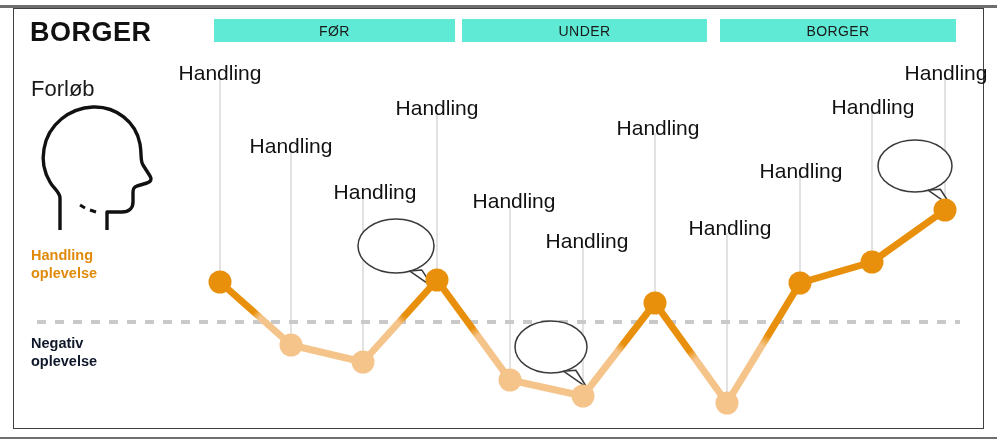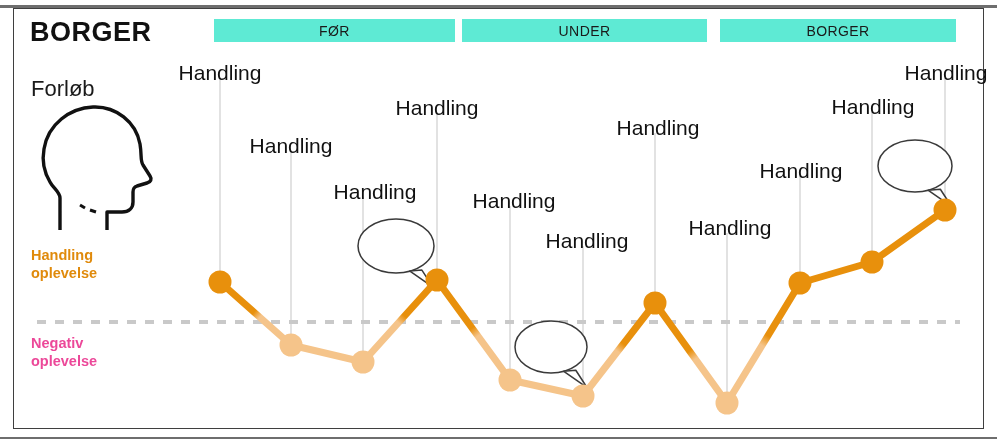--- a/index.html
+++ b/index.html
@@ -40,21 +40,21 @@
     position:absolute;left:17px;top:39px;
     font-size:22px;font-weight:normal;color:#1a1a1a;line-height:1;margin-top:30px;
   }
   #head-icon{position:absolute;left:16px;top:93px;width:126px;height:130px;}
   .legend{
     position:absolute;left:17px;
     font-size:14.5px;font-weight:bold;line-height:1.25;
     white-space:pre-line;
   }
   #legend-positive{top:237px;color:#E08A0B;}
-  #legend-negative{top:325px;color:#ec4899;}
+  #legend-negative{top:325px;color:#0f172a;}
 
   
   .phase-bar{
     position:absolute;top:19px;height:23px;
     background:#5eead4;
     display:flex;align-items:center;justify-content:center;
     font-size:14px;color:#1a1a1a;letter-spacing:0.4px;
   }
   #phase-for{left:214px;width:241px;}
   #phase-under{left:462px;width:245px;}

